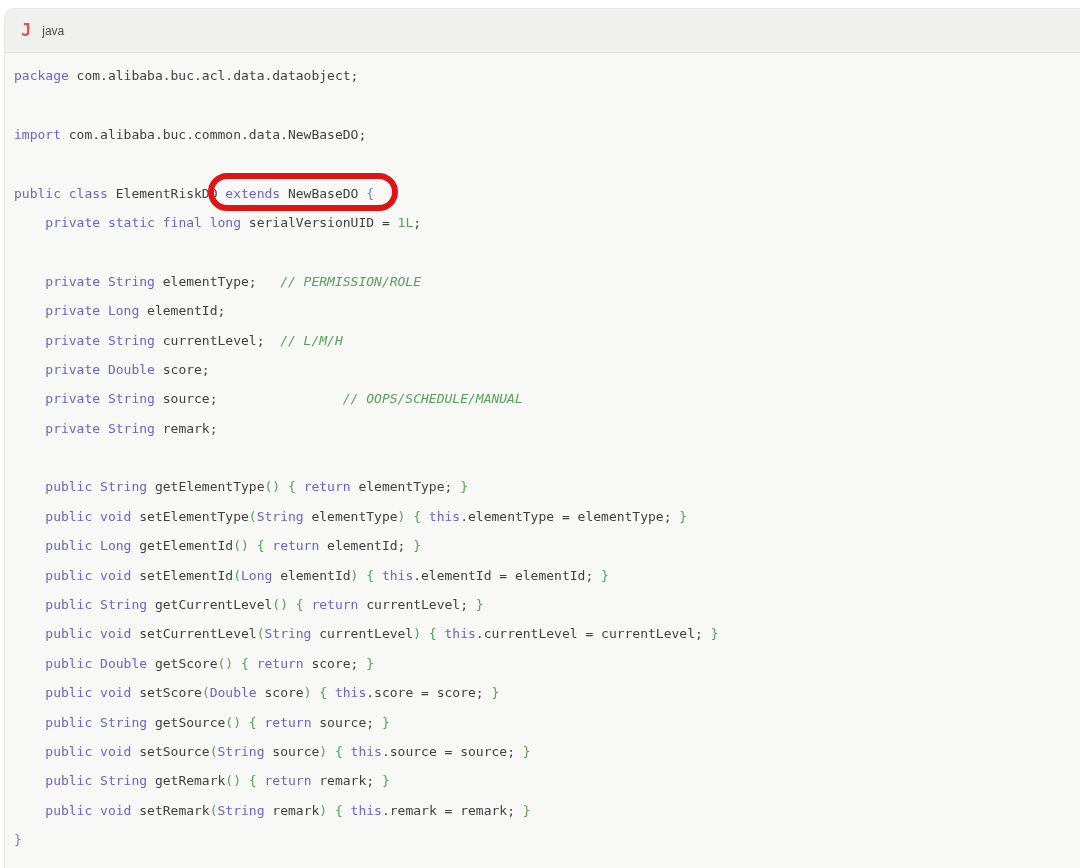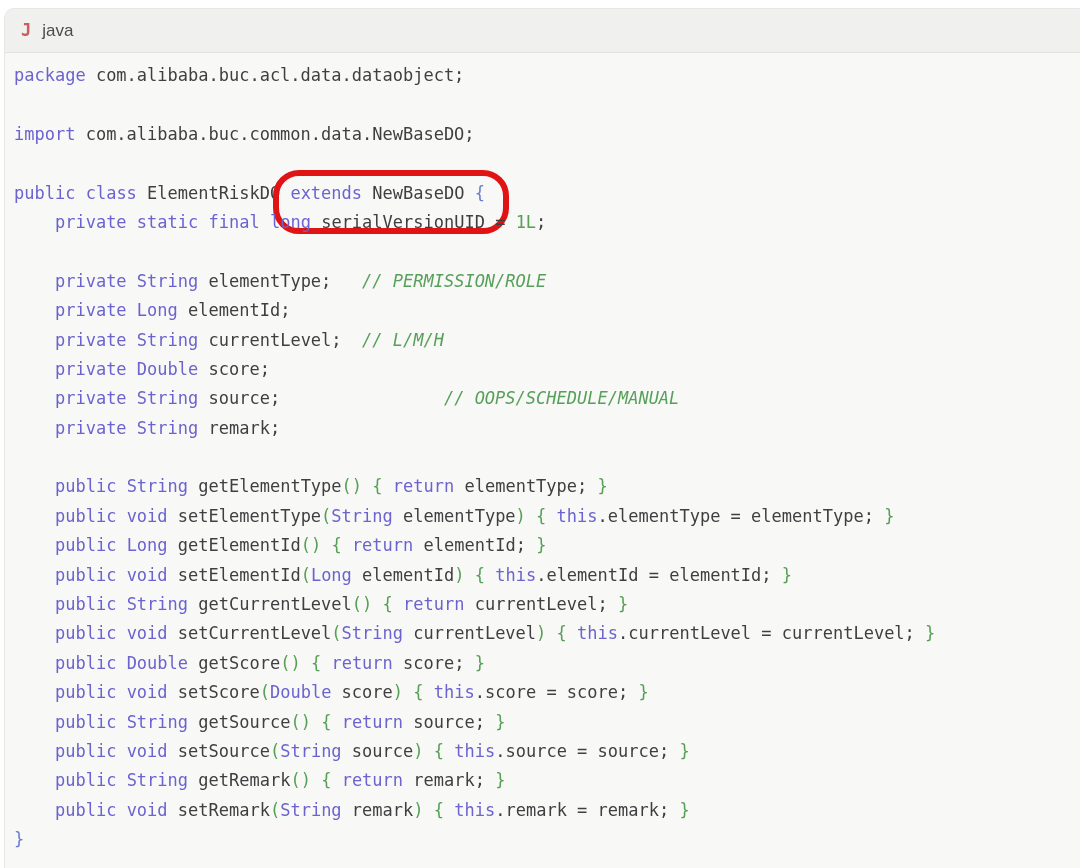--- a/index.html
+++ b/index.html
@@ -16,41 +16,41 @@
   .card-header {
     height:44px; background:var(--header-bg,#f0f0ee);
     border-bottom:1px solid #e2e2e0;
     display:flex; align-items:center; padding:0 16px; gap:11px;
     box-sizing:border-box;
   }
   .lang-icon {
     color:var(--icon-red,#cb5d5d); font-weight:bold; font-size:17px;
     font-family:"DejaVu Sans Mono", monospace; line-height:1;
   }
-  .lang-label { color:#4c4c4c; font-size:17px; }
+  .lang-label { color:#4c4c4c; font-size:12px; }
   .code-area {
     background:var(--code-bg,#f8f8f6); height:815px;
     padding:8px 0 0 9px; box-sizing:border-box; overflow:hidden;
   }
   .code {
     margin:0; font-family:"DejaVu Sans Mono", monospace;
-    font-size:17px; line-height:29.4px; white-space:pre;
+    font-size:13px; line-height:29.4px; white-space:pre;
     color:var(--tok-plain,#3f3f42);
   }
   .line { height:29.4px; white-space:pre; }
   .tok-k { color:var(--tok-keyword,#6b63cf); }
   .tok-t { color:var(--tok-plain,#3f3f42); }
   .tok-c { color:var(--tok-comment,#57a05a);font-style:italic; }
   .tok-g { color:var(--tok-green-punct,#55a055); }
   .tok-n { color:var(--tok-number,#55a055); }
   .tok-b { color:var(--tok-blue-punct,#6a7bd2); }
   .tok-ring {
     border:6px solid var(--annotation-red,#e01414);
     border-radius:26px;
-    padding:7px 18px 25px 11px;
+    padding:7px 18px 4px 11px;
     margin-left:-17px; margin-right:-24px;
   }
 </style>
 </head>
 <body>
 
 <div class="card">
   <div class="card-header">
     <span class="lang-icon">J</span>
     <span class="lang-label">java</span>

